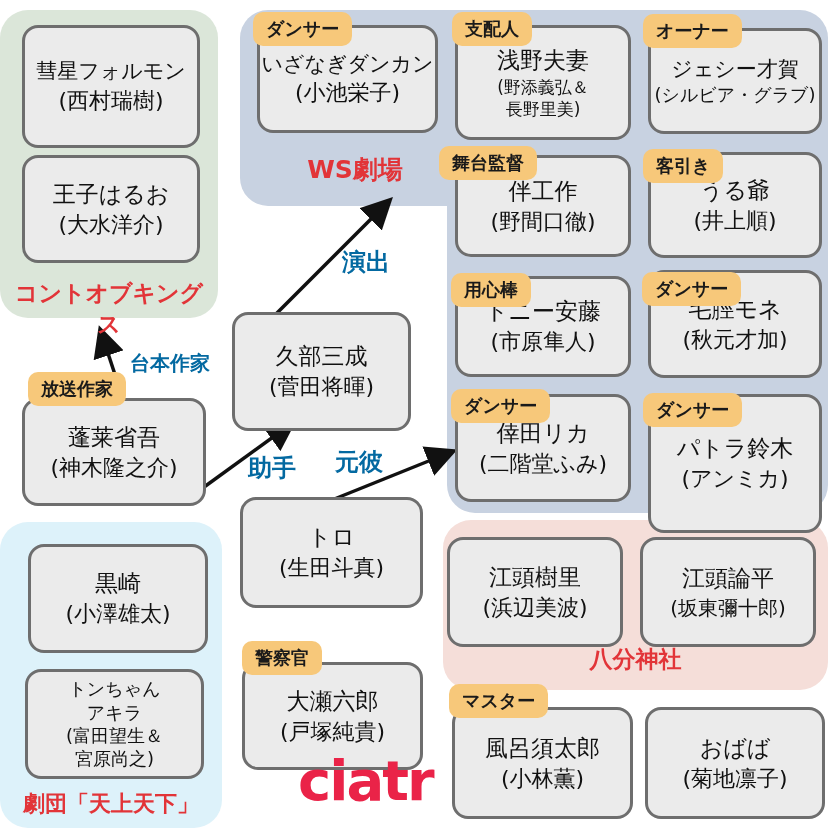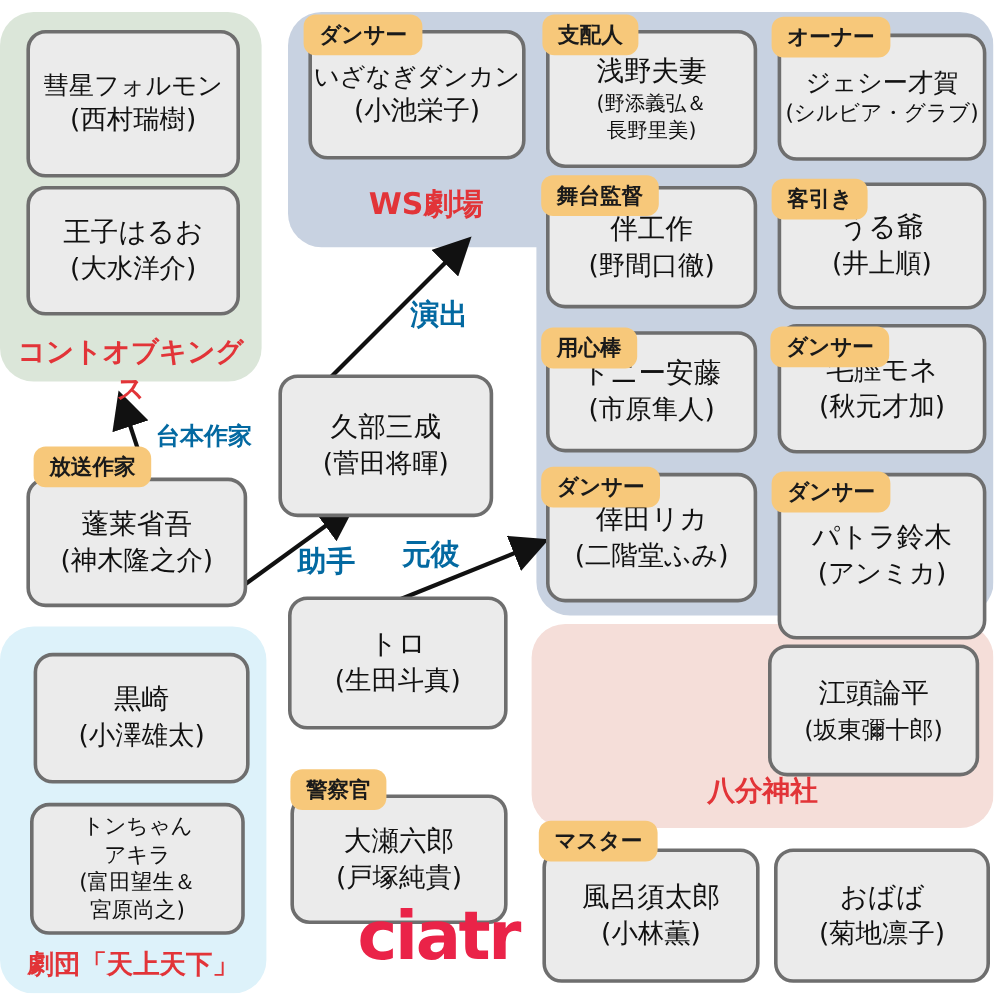--- a/index.html
+++ b/index.html
@@ -113,20 +113,24 @@
   </div>
   <div class="card" style="left:240px;top:497px;width:183px;height:111px;">
     <div class="nm">トロ</div>
     <div class="ac">(生田斗真)</div>
   </div>
   <div class="card" style="left:242px;top:662px;width:181px;height:108px;">
     <div class="nm">大瀬六郎</div>
     <div class="ac">(戸塚純貴)</div>
   </div>
 
+  <div class="card" style="left:447px;top:537px;width:176px;height:110px;">
+    <div class="nm">江頭樹里</div>
+    <div class="ac">(浜辺美波)</div>
+  </div>
   <div class="card" style="left:640px;top:537px;width:176px;height:110px;">
     <div class="nm">江頭論平</div>
     <div class="m20">(坂東彌十郎)</div>
   </div>
   <div class="card" style="left:452px;top:707px;width:181px;height:112px;">
     <div class="nm">風呂須太郎</div>
     <div class="ac">(小林薫)</div>
   </div>
   <div class="card" style="left:645px;top:707px;width:180px;height:112px;">
     <div class="nm">おばば</div>
@@ -140,21 +144,21 @@
   <div class="card" style="left:25px;top:669px;width:179px;height:110px;">
     <div class="md">トンちゃん</div>
     <div class="md">アキラ</div>
     <div class="md">(富田望生＆</div>
     <div class="md">宮原尚之)</div>
   </div>
 
   <div class="tag" style="left:253px;top:12px;">ダンサー</div>
   <div class="tag" style="left:452px;top:12px;">支配人</div>
   <div class="tag" style="left:643px;top:14px;">オーナー</div>
-  <div class="tag" style="left:451px;top:146px;text-align:right;">舞台監督</div>
+  <div class="tag" style="left:439px;top:146px;text-align:right;">舞台監督</div>
   <div class="tag" style="left:643px;top:149px;">客引き</div>
   <div class="tag" style="left:451px;top:273px;">用心棒</div>
   <div class="tag" style="left:642px;top:272px;">ダンサー</div>
   <div class="tag" style="left:451px;top:389px;">ダンサー</div>
   <div class="tag" style="left:643px;top:393px;">ダンサー</div>
   <div class="tag" style="left:28px;top:372px;">放送作家</div>
   <div class="tag" style="left:242px;top:641px;">警察官</div>
   <div class="tag" style="left:449px;top:684px;">マスター</div>
 
   <div id="logo">ciatr</div>

